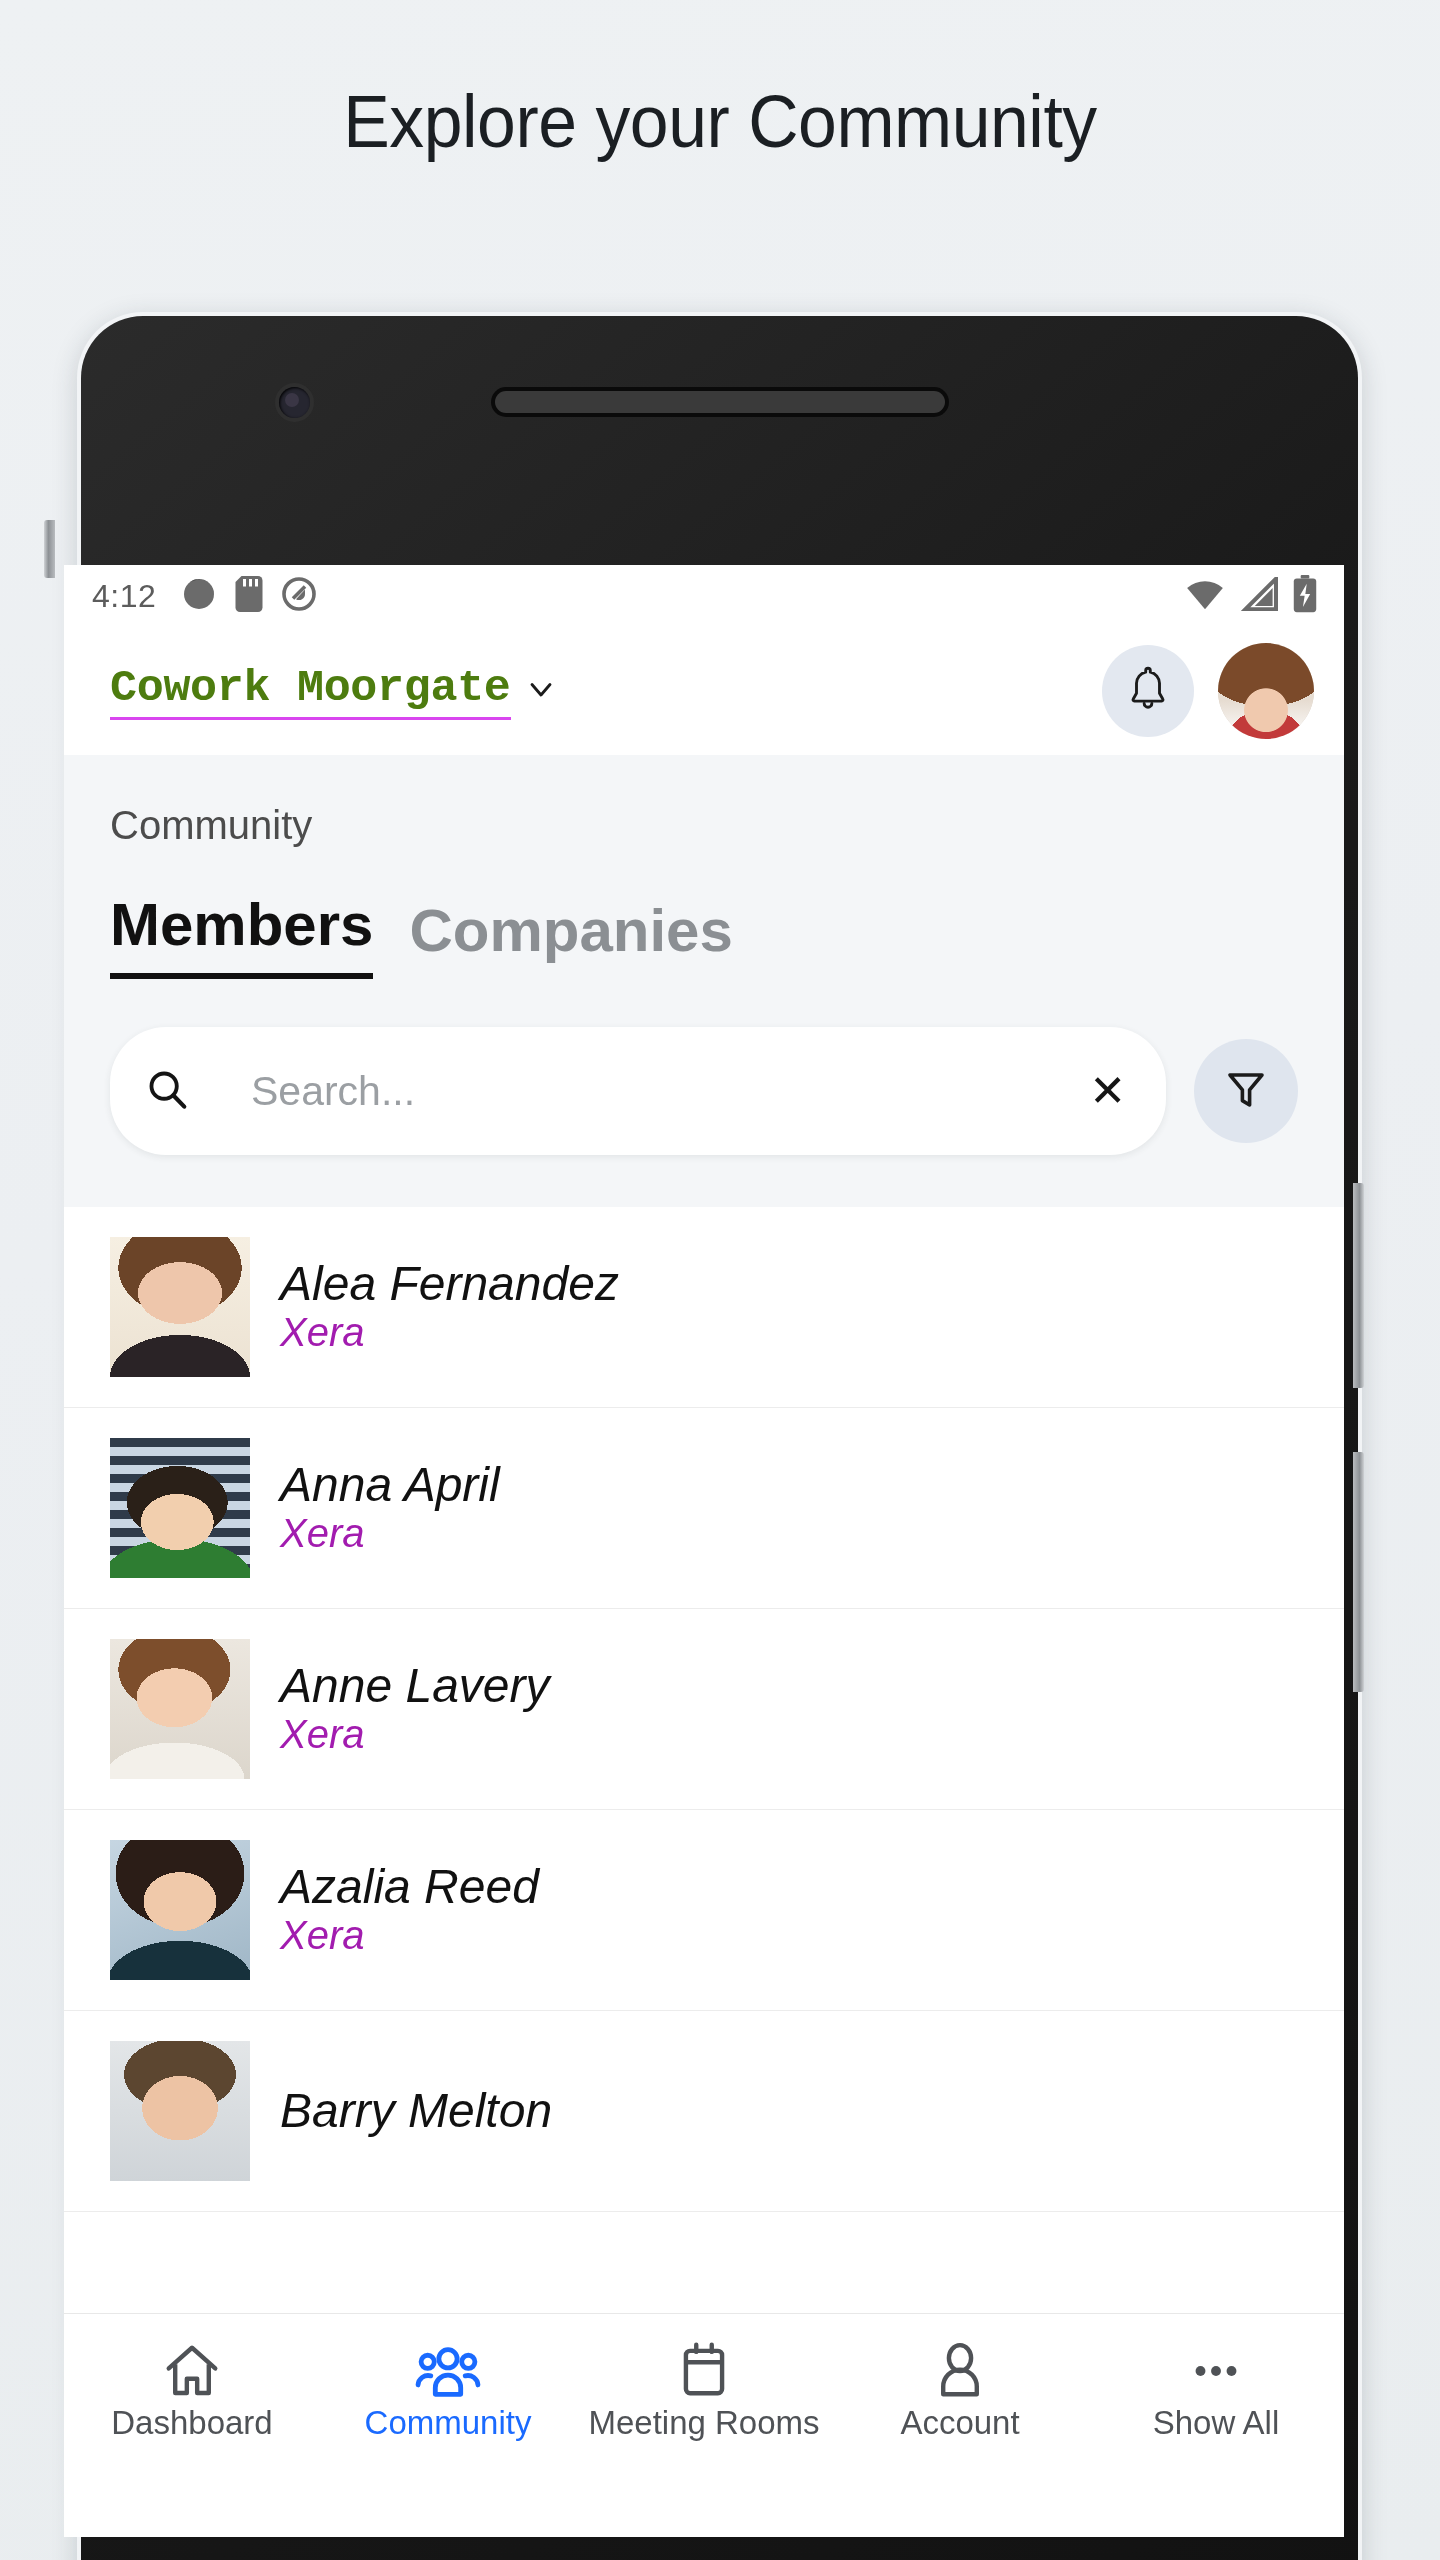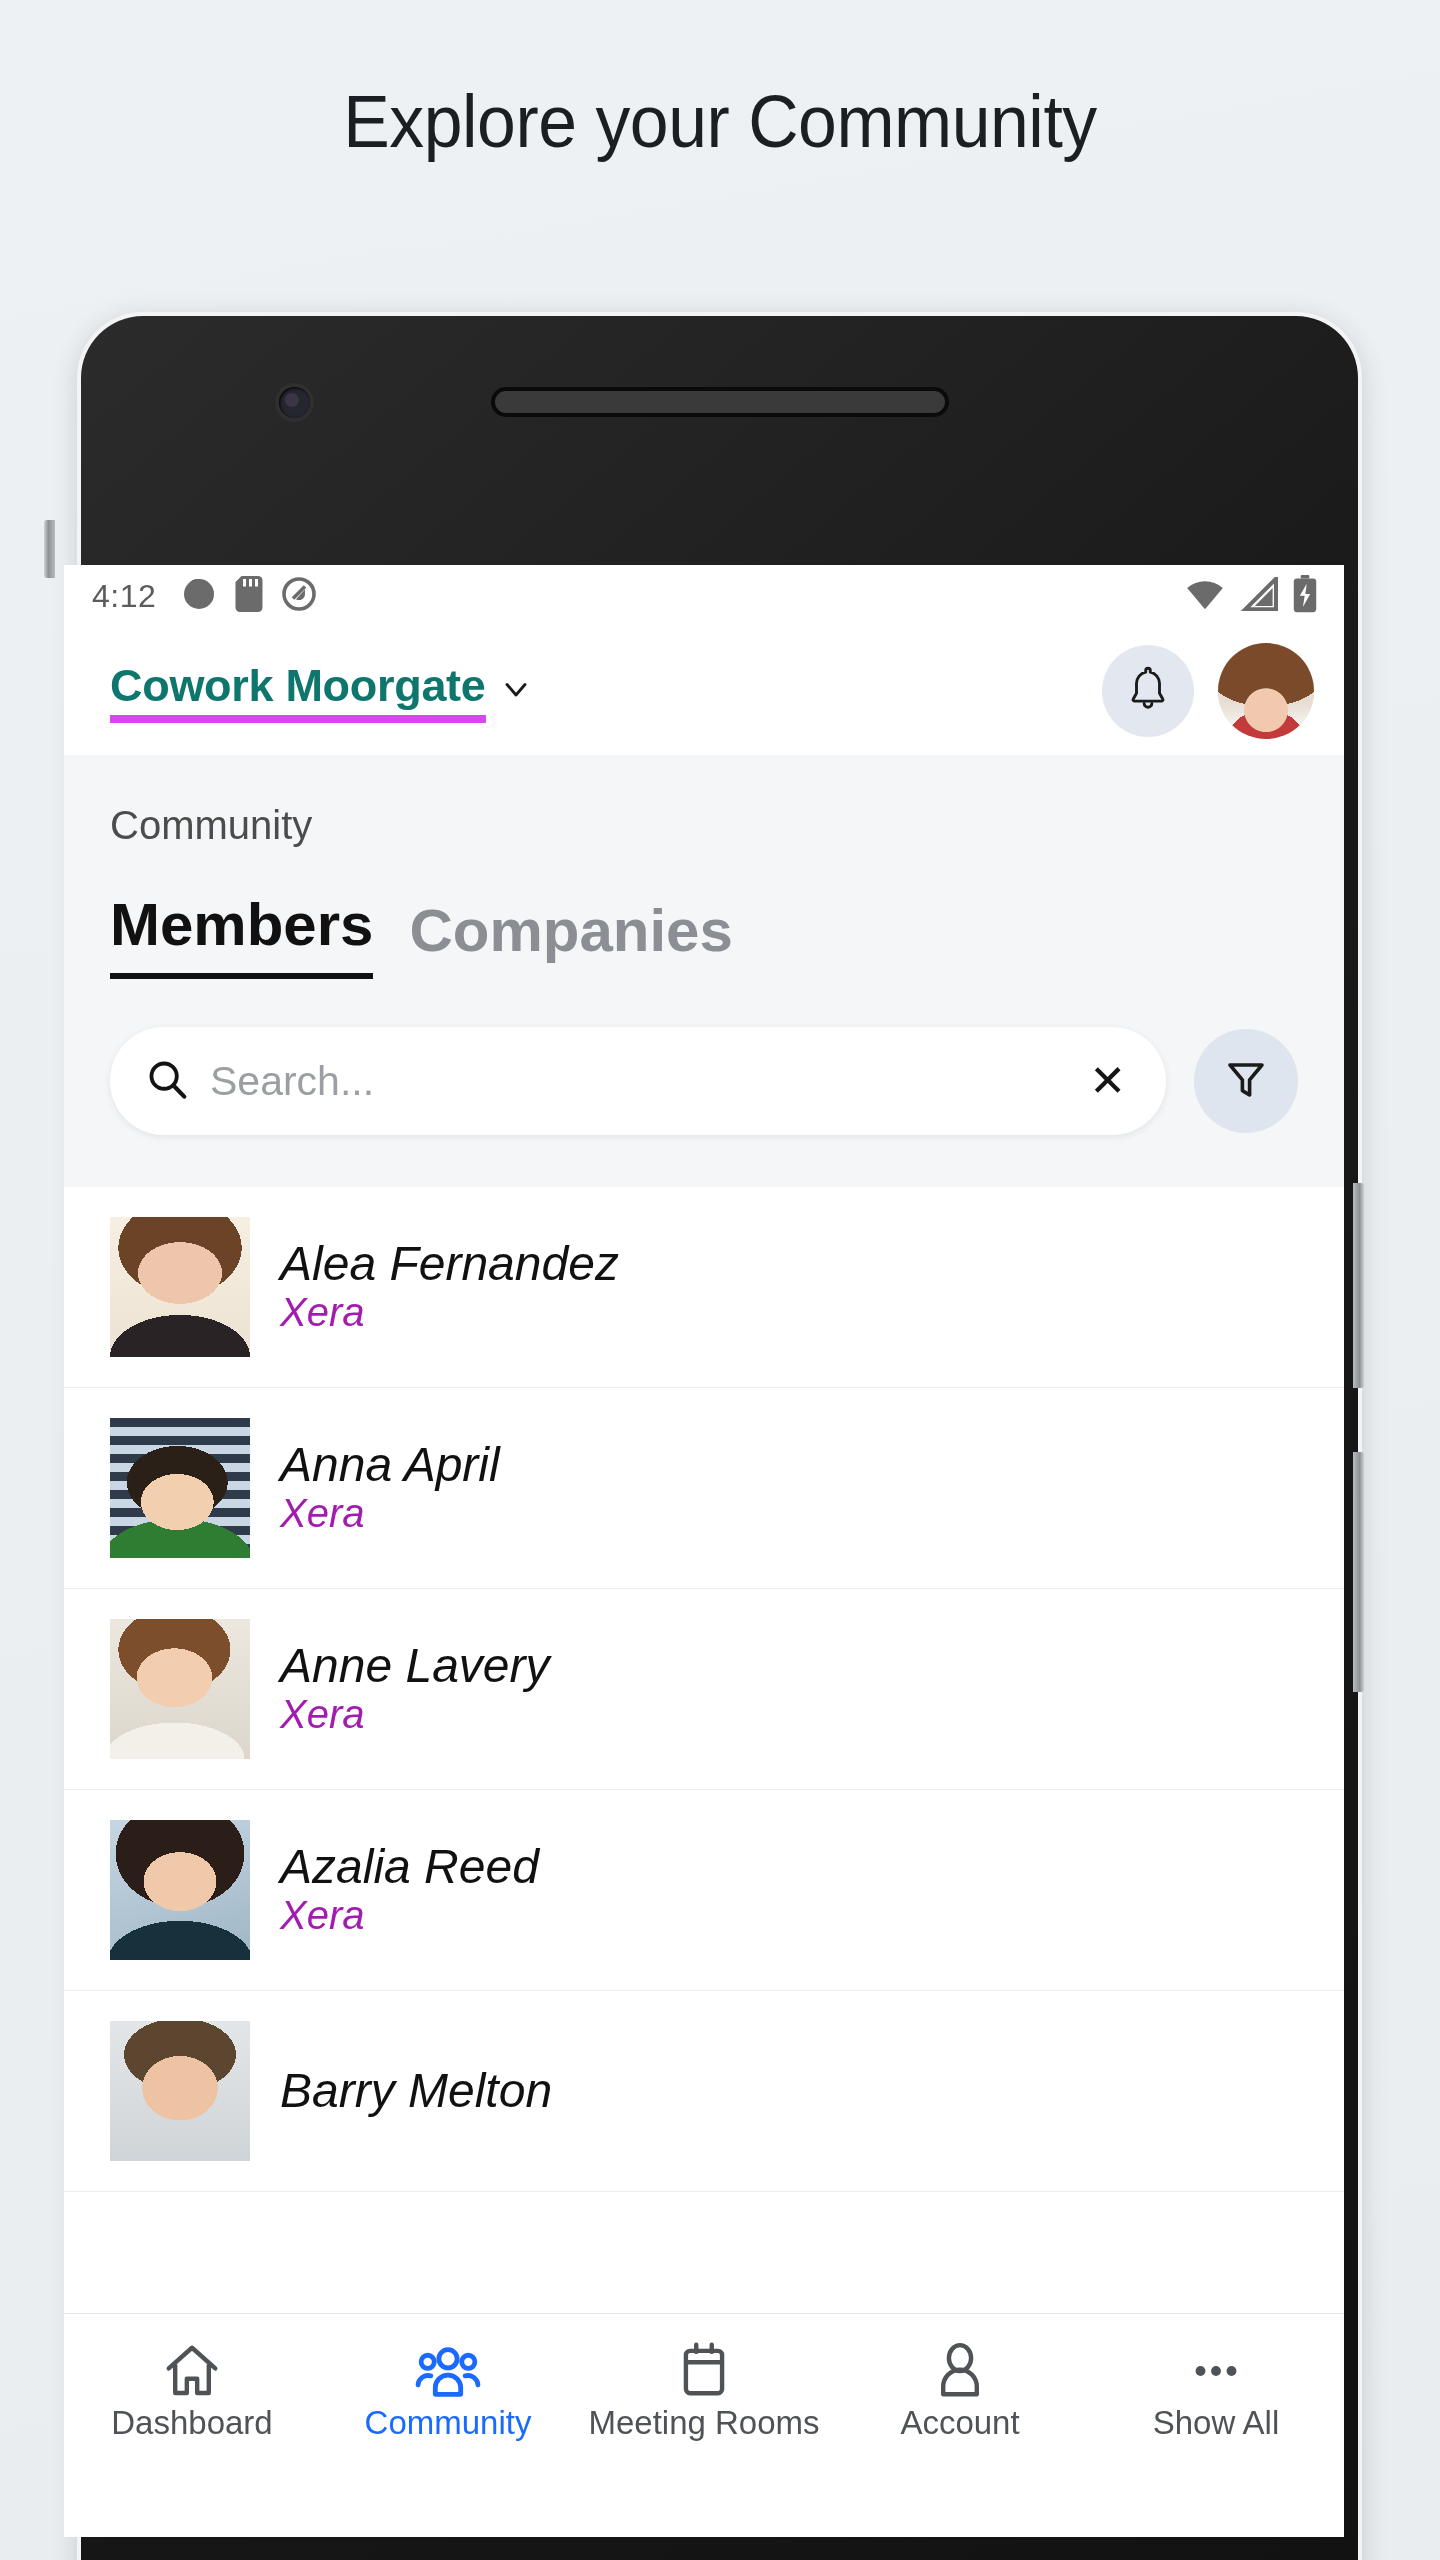--- a/index.html
+++ b/index.html
@@ -106,24 +106,24 @@
     height: 128px;
     display: flex; align-items: center;
     padding: 0 30px 0 46px;
     background: #fff;
   }
   .venue-selector {
     display: flex; align-items: center; gap: 12px;
     cursor: pointer;
   }
   .venue-name {
-    font-size: 45px; font-weight: 700; color: #0f766e;
-    border-bottom: 8px solid #d946ef;
+    font-size: 45px; font-weight: 700; color: #4d7c0f;
+    border-bottom: 3px solid #d946ef;
     padding-bottom: 3px;
-    font-family: Liberation Sans, sans-serif;
+    font-family: Liberation Mono, monospace;
     letter-spacing: -0.3px;
   }
   .header-right { margin-left: auto; display: flex; align-items: center; gap: 24px; }
   .bell-btn {
     width: 92px; height: 92px; border-radius: 50%;
     background: #e3e8f0;
     display: flex; align-items: center; justify-content: center;
   }
   .avatar {
     width: 96px; height: 96px; border-radius: 50%;
@@ -157,25 +157,26 @@
     cursor: pointer;
     font-weight: bold;
   }
   .tab.active { color: #111; border-bottom: 6px solid #111; }
 
   .search-row {
     display: flex; align-items: center; gap: 28px;
     padding: 48px 46px 52px 46px;
   }
   .search-box {
-    flex: 1; height: 108px;
+    flex: 1; height: 128px;
     background: #fff; border-radius: 56px;
     display: flex; align-items: center;
     padding: 0 36px 0 34px;
     box-shadow: 0 2px 7px rgba(40,50,60,0.09);
+    gap: 41px;
   }
   .search-input {
     flex: 1; border: none; outline: none;
     font-size: 41px; color: #2b2b2b;
     margin-left: 20px; background: transparent;
     font-family: "Liberation Sans Narrow", "Liberation Sans", sans-serif;
   }
   .search-input::placeholder { color: #9b9fa3; }
   .clear-btn {
     font-size: 44px; color: #151515; line-height: 1;

